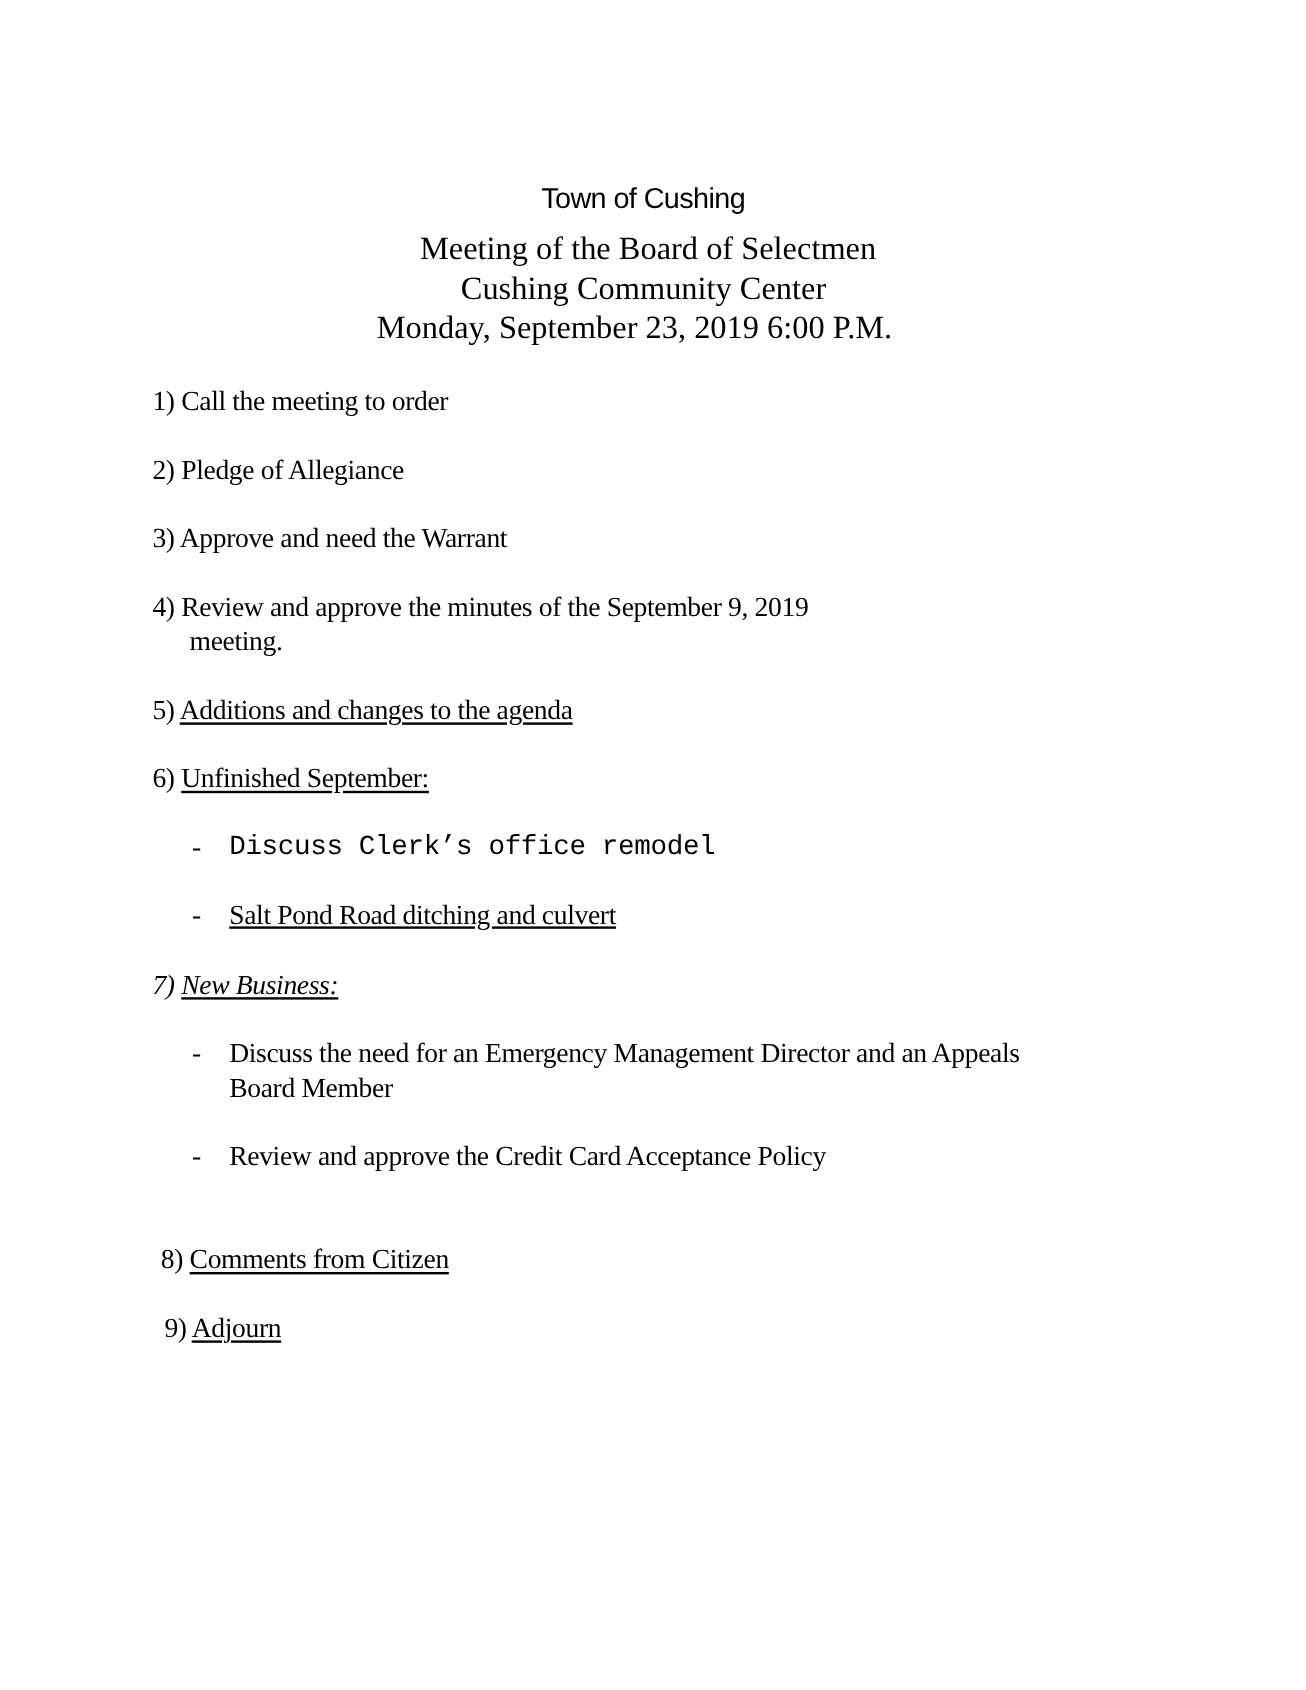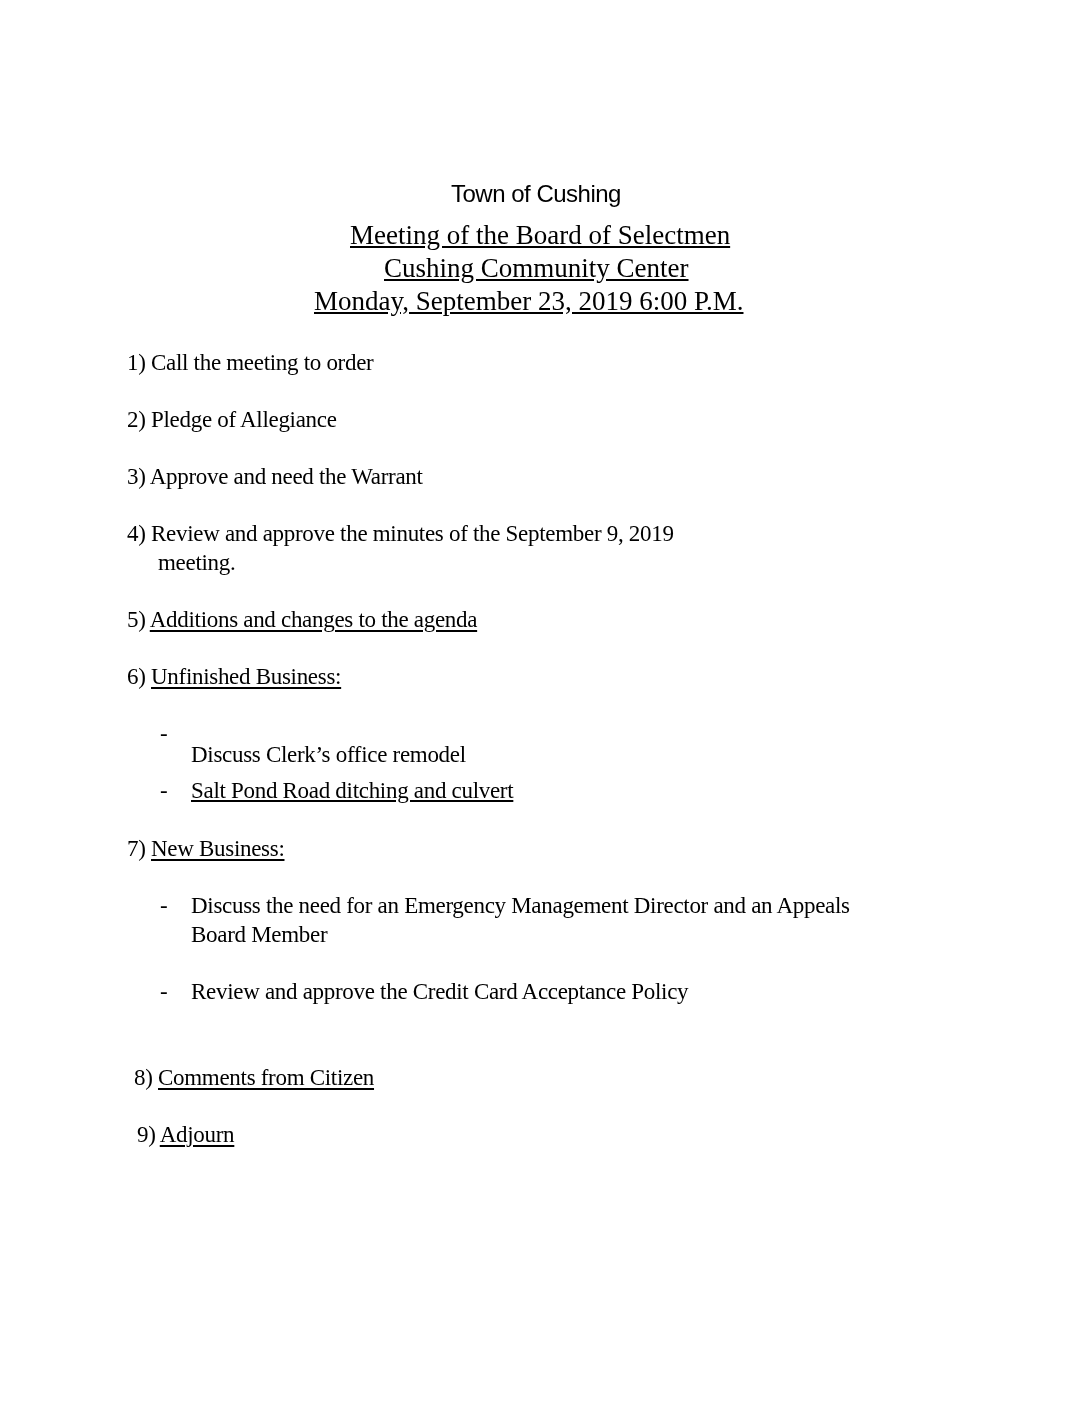--- a/index.html
+++ b/index.html
@@ -1,19 +1,19 @@
 <!DOCTYPE html>
 <html><head>
 <meta charset="utf-8">
 <style>
   html, body { margin:0; padding:0; background:#ffffff; }
   body { width:1088px; height:1408px; position:relative; overflow:hidden; color:#000; font-family:"Liberation Serif", serif; }
-  .abs { position:absolute; white-space:nowrap;margin-top:28px; }
+  .abs { position:absolute; white-space:nowrap; }
   .title { font-family:"Liberation Sans", sans-serif; font-size:24px; letter-spacing:-0.5px; }
-  .head { font-size:27px;text-decoration:underline; }
+  .head { font-size:27px; }
   .item { font-size:23px; letter-spacing:-0.3px; }
   .u { text-decoration:underline; text-underline-offset:3px; text-decoration-thickness:1.5px; }
   .dash { font-size:23px; }
 </style>
 </head>
 <body>
 
 <div>
   <div class="abs title" style="left:451px; top:152px;">Town of Cushing</div>
   <div class="abs head" style="left:350px; top:192px;">Meeting of the Board of Selectmen</div>
@@ -35,28 +35,28 @@
   <div class="abs item" style="left:127px; top:493px;text-align:center;">
     <span>4)</span> <span>Review and approve the minutes of the September 9, 2019</span>
   </div>
   <div class="abs item" style="left:158px; top:522px;">meeting.</div>
 
   <div class="abs item" style="left:127px; top:579px;text-align:center;">
     <span>5)</span> <span class="u">Additions and changes to the agenda</span>
   </div>
 
   <div class="abs item" style="left:127px; top:636px;">
-    <span>6)</span> <span class="u">Unfinished Business:</span>
+    <span>6)</span> <span class="u">Unfinished September:</span>
   </div>
   <div class="abs dash" style="left:160px; top:693px;">-</div>
-  <div class="abs item" style="left:191px; top:714px;">Discuss Clerk’s office remodel</div>
+  <div class="abs item" style="left:191px; top:693px;font-family:Liberation Mono, monospace;">Discuss Clerk’s office remodel</div>
   <div class="abs dash" style="left:160px; top:750px;">-</div>
   <div class="abs item" style="left:191px; top:750px;text-decoration:underline;">Salt Pond Road ditching and culvert</div>
 
-  <div class="abs item" style="left:127px; top:808px;">
+  <div class="abs item" style="left:127px; top:808px;font-style:italic;">
     <span>7)</span> <span class="u">New Business:</span>
   </div>
   <div class="abs dash" style="left:160px; top:865px;">-</div>
   <div class="abs item" style="left:191px; top:865px;">Discuss the need for an Emergency Management Director and an Appeals</div>
   <div class="abs item" style="left:191px; top:894px;">Board Member</div>
   <div class="abs dash" style="left:160px; top:951px;">-</div>
   <div class="abs item" style="left:191px; top:951px;text-align:right;">Review and approve the Credit Card Acceptance Policy</div>
 
   <div class="abs item" style="left:134px; top:1037px;">
     <span>8)</span> <span class="u">Comments from Citizen</span>

